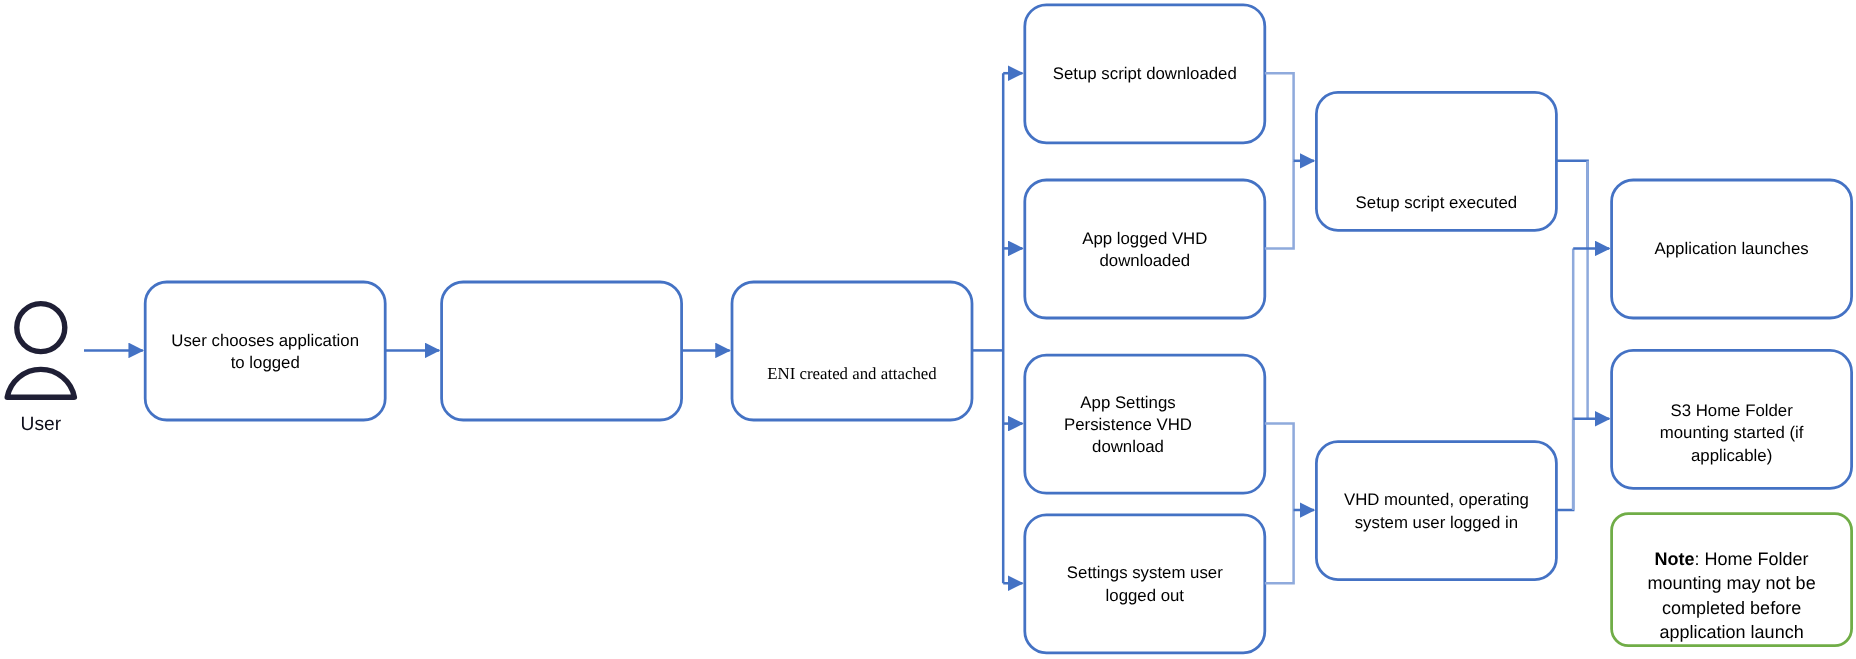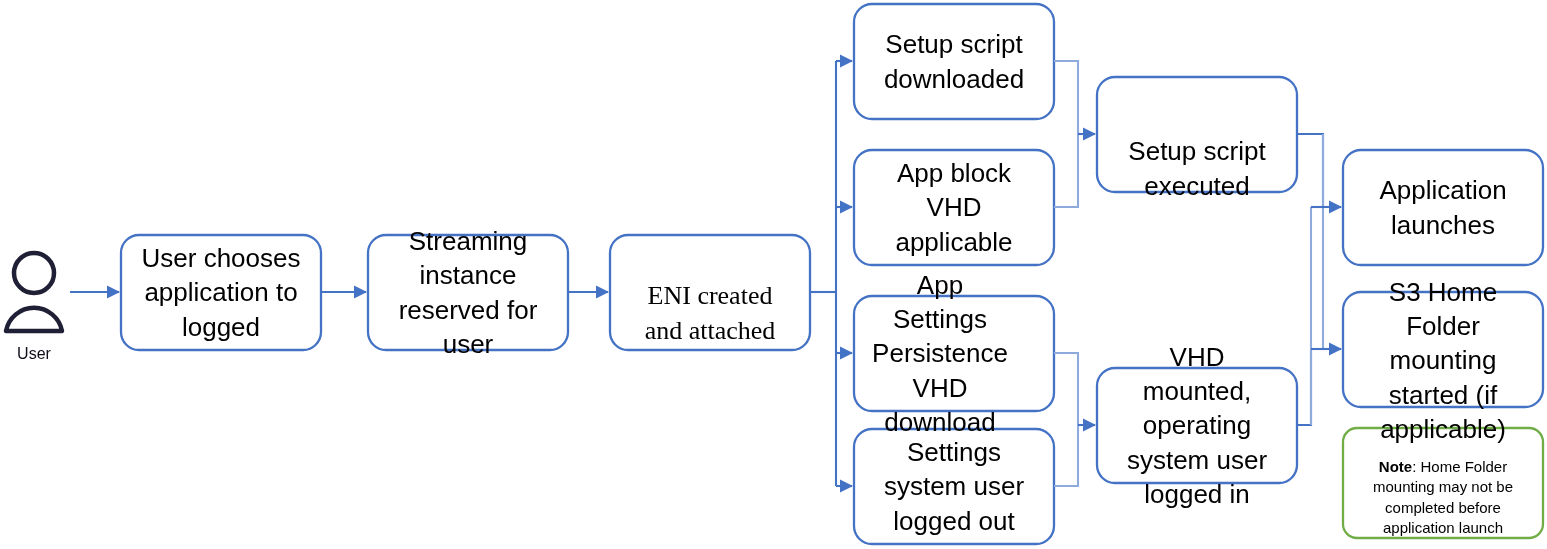--- a/index.html
+++ b/index.html
@@ -22,21 +22,21 @@
     width: 1547px;
     height: 549px;
   }
   .node-text {
     position: absolute;
     display: flex;
     align-items: center;
     justify-content: center;
     text-align: center;
     color: #000000;
-    font-size: 26px;
+    font-size: 14px;
     line-height: 1.32;
     font-family: "Liberation Sans", sans-serif;
     box-sizing: border-box;
     padding: 2px 20px;
     pointer-events: auto;
   }
   .note-text {
     position: absolute;
     display: flex;
     align-items: center;
@@ -130,27 +130,26 @@
     <g stroke="#4472C4" stroke-width="2.1" fill="none" marker-end="url(#arrow)">
       <line x1="1311" y1="207" x2="1341" y2="207"></line>
       <line x1="1311" y1="349" x2="1341" y2="349"></line>
     </g>
   </svg>
 
   <div class="actor-label" style="left:0px; top:345px; width:68px;">User</div>
 
   <div class="node-text" style="left:121px; top:235px; width:200px; height:115px;">User chooses application to logged</div>
 
-  <div class="node-text" style="left:368px; top:235px; width:200px; height:115px;">Streaming instance reserved for user</div>
 
   <div class="node-text" style="left:610px; top:247px; width:200px; height:133px;font-family:Liberation Serif, serif;">ENI created and attached</div>
 
   <div class="node-text" style="left:854px; top:4px; width:200px; height:115px;">Setup script downloaded</div>
 
-  <div class="node-text" style="left:854px; top:150px; width:200px; height:115px;">App block VHD applicable</div>
+  <div class="node-text" style="left:854px; top:150px; width:200px; height:115px;">App logged VHD downloaded</div>
 
   <div class="node-text" style="left:854px; top:296px; width:172px; height:115px;">App Settings Persistence VHD download</div>
 
   <div class="node-text" style="left:854px; top:429px; width:200px; height:115px;">Settings system user logged out</div>
 
   <div class="node-text" style="left:1097px; top:77px; width:200px; height:115px;margin-top:34px;">Setup script executed</div>
 
   <div class="node-text" style="left:1097px; top:368px; width:200px; height:115px;">VHD mounted, operating system user logged in</div>
 
   <div class="node-text" style="left:1343px; top:150px; width:200px; height:115px;">Application launches</div>

